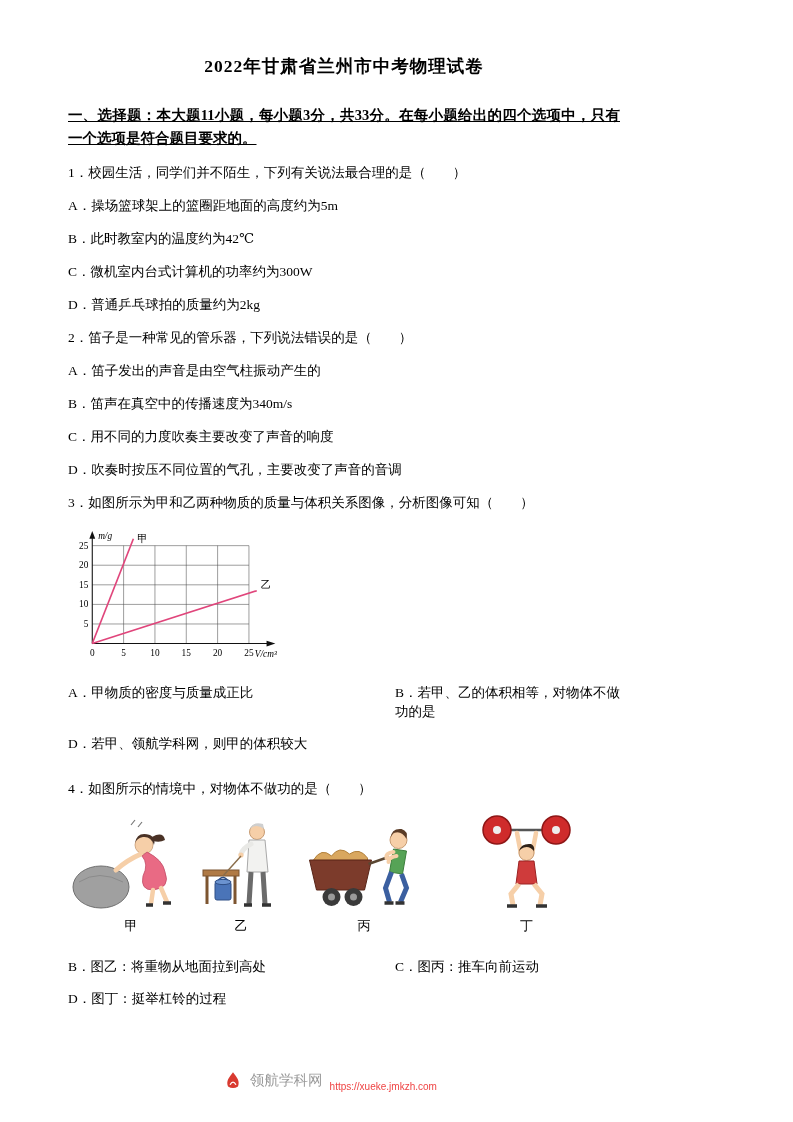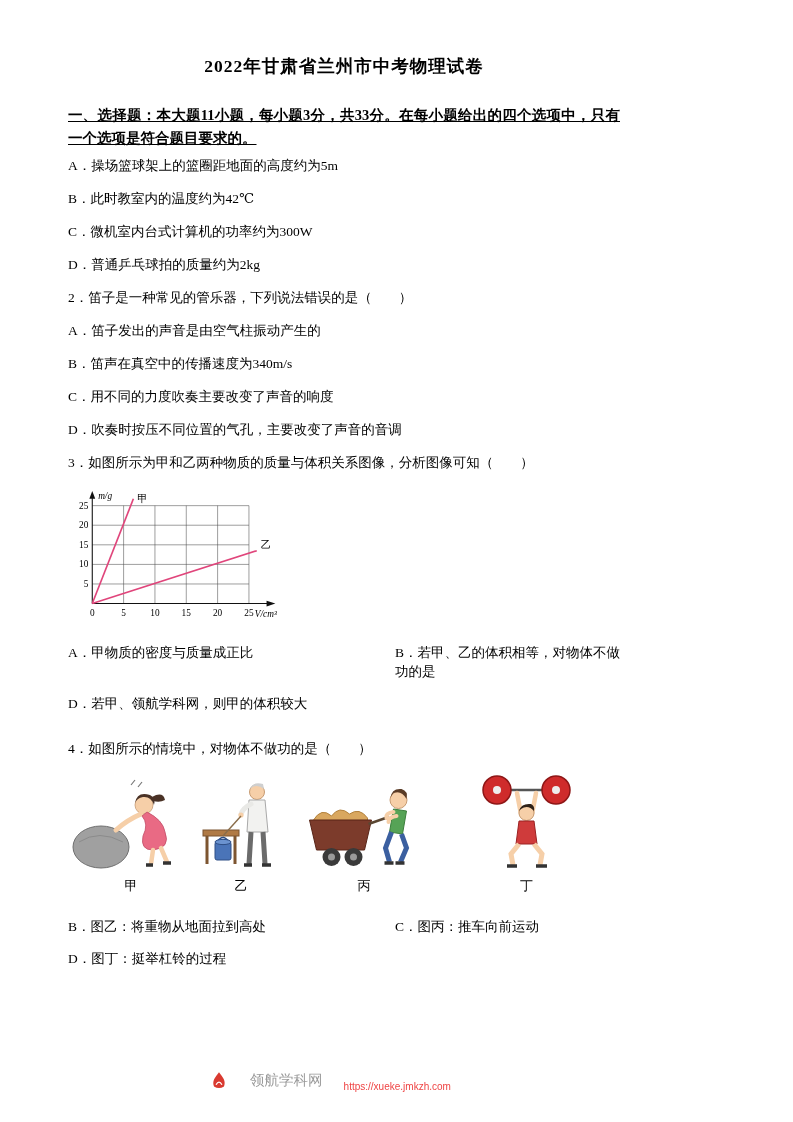--- a/index.html
+++ b/index.html
@@ -17,37 +17,38 @@
   .opt-grid .option { margin-bottom:13px; }
   .chart-wrap { margin:4px 0 10px -10px; }
   .chart-wrap svg { display:block; }
   .figs-row { display:flex; align-items:flex-end; margin:6px 0 4px 2px; }
   .fig-block { display:flex; flex-direction:column; align-items:center; }
   .fig-block.f1 { margin-right:8px; }
   .fig-block.f2 { margin-right:18px; }
   .fig-block.f3 { margin-right:50px; }
   .fig-label { font-size:13px; margin-top:5px; }
   .q4-opts { margin-top:22px; }
-  .footer { position:absolute; left:0; right:0; bottom:30px; display:flex; justify-content:center; align-items:center; gap:21px; }
+  .footer { position:absolute; left:0; right:0; bottom:30px; display:flex; justify-content:center; align-items:center; gap:7px; }
   .footer-text { font-family:"Liberation Sans","DejaVu Sans",sans-serif; font-size:14.5px; color:#9a9a9a; }
   .footer-url { font-family:"Liberation Sans","DejaVu Sans",sans-serif; font-size:10px; color:#ef4444; text-decoration:none;margin-top:12px; }
   .chart-text { font-size:9.5px; fill:#000; }
   .chart-axis-label { font-size:9.5px; fill:#000; font-style:italic; }
   .chart-series-label { font-size:10.5px; fill:#000; }
 </style>
 </head>
 <body>
 
 <div class="sheet">
 
   <h1 class="title">2022年甘肃省兰州市中考物理试卷</h1>
 
   <p class="section-heading">一、选择题：本大题11小题，每小题3分，共33分。在每小题给出的四个选项中，只有一个选项是符合题目要求的。</p>
 
   <section>
+    <p class="stem">1．校园生活，同学们并不陌生，下列有关说法最合理的是（　　）</p>
     <p class="option">A．操场篮球架上的篮圈距地面的高度约为5m</p>
     <p class="option">B．此时教室内的温度约为42℃</p>
     <p class="option">C．微机室内台式计算机的功率约为300W</p>
     <p class="option">D．普通乒乓球拍的质量约为2kg</p>
   </section>
 
   <section>
     <p class="stem">2．笛子是一种常见的管乐器，下列说法错误的是（　　）</p>
     <p class="option">A．笛子发出的声音是由空气柱振动产生的</p>
     <p class="option">B．笛声在真空中的传播速度为340m/s</p>

